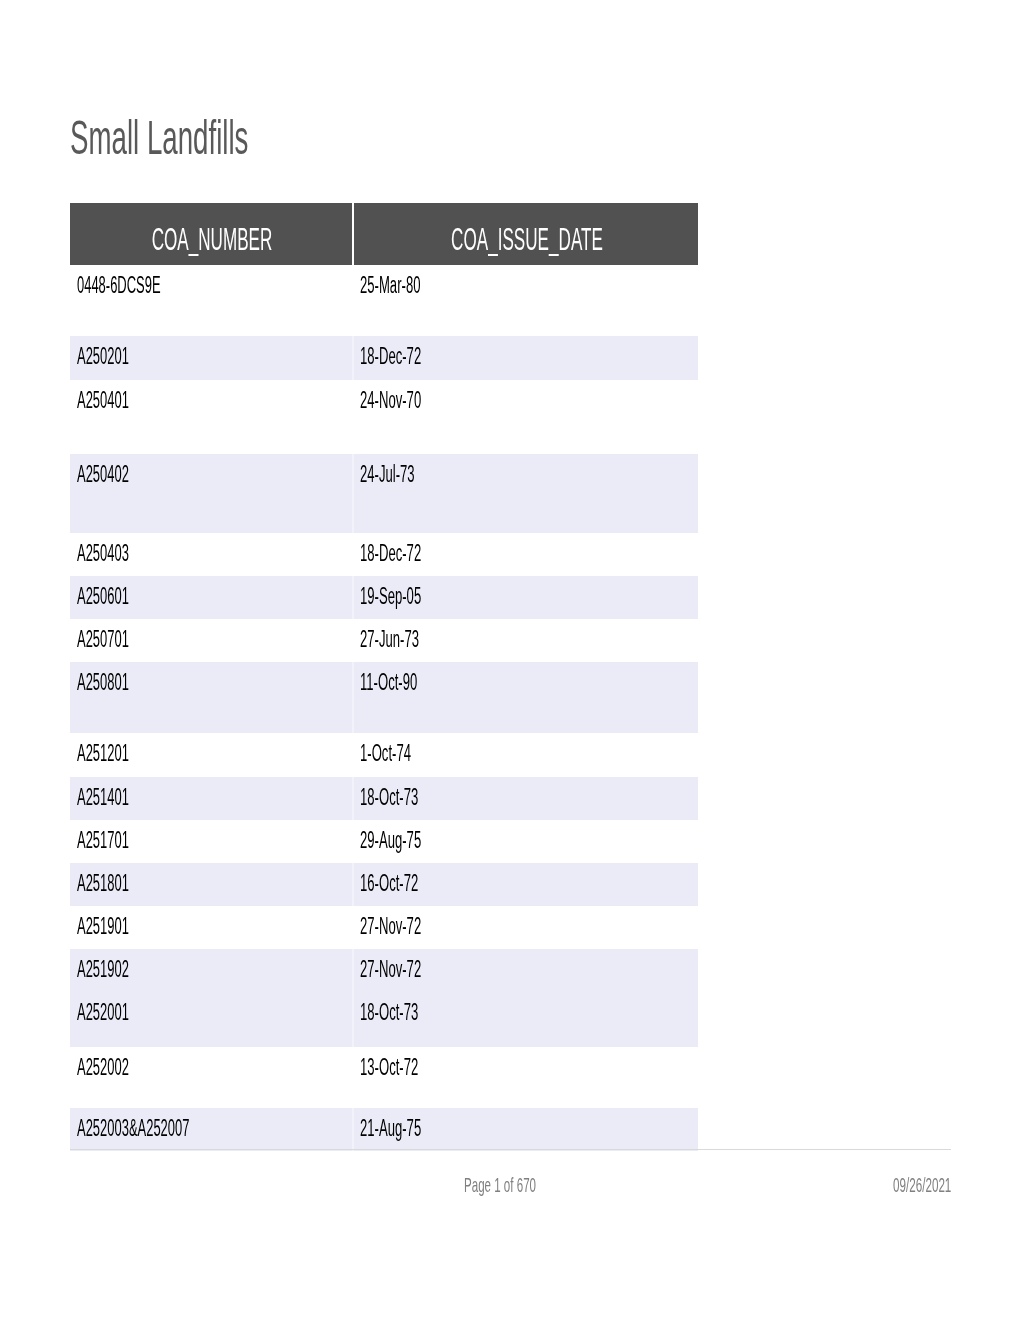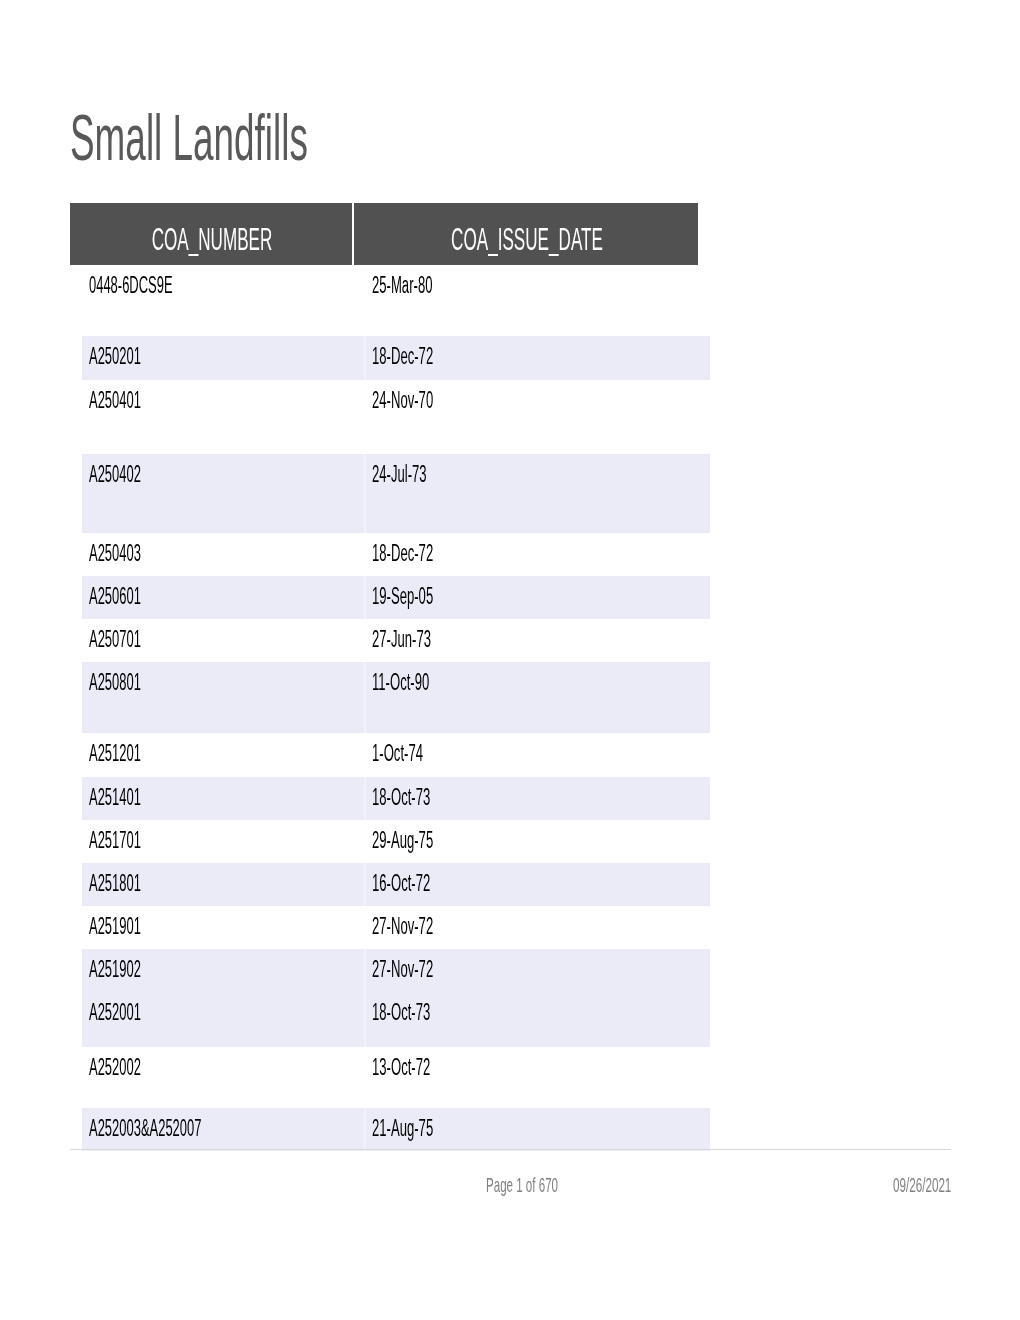--- a/index.html
+++ b/index.html
@@ -2,44 +2,44 @@
 <html><head>
 <meta charset="utf-8">
 <style>
   html,body{margin:0;padding:0;}
   body{width:1020px;height:1320px;background:#ffffff;
        font-family:"Liberation Sans",sans-serif;overflow:hidden;
        -webkit-font-smoothing:antialiased;}
   .page{position:relative;width:1020px;height:1320px;filter:opacity(100%);}
   .nar{display:inline-block;transform-origin:left top;white-space:nowrap;}
 
-  #title{position:absolute;left:70px;top:117px;font-size:64px;line-height:56px;color:#595959;}
+  #title{position:absolute;left:70px;top:117px;font-size:48px;line-height:56px;color:#595959;}
   #title .nar{transform:scaleX(0.5766) translateY(-7.4px);}
 
   #thead{position:absolute;left:70px;top:203px;width:628px;height:62px;}
   #thead .hcell{position:absolute;top:0;height:62px;background:#515151;color:#fff;text-align:center;}
   #thead .h1{left:0;width:282px;}
   #thead .h2{left:284px;width:344px;}
   #thead .lbl{position:absolute;top:20px;left:calc(50% + 1.2px);font-size:32px;line-height:32px;}
   #thead .lbl .nar{transform:scaleX(0.5346) translateX(-50%);}
 
-  #tbody{position:absolute;left:82px;top:265px;width:628px;}
+  #tbody{position:absolute;left:70px;top:265px;width:628px;}
   .row{position:relative;width:628px;}
   .row .bg1{position:absolute;left:0;top:0;width:282px;height:100%;}
   .row .bg2{position:absolute;left:282px;top:0;width:346px;height:100%;}
   .row .seam{position:absolute;left:282px;top:0;width:2px;height:100%;background:rgba(255,255,255,0.34);}
   .row.blue .bg1,.row.blue .bg2{background:#eaebf7;}
   .row .t1{position:absolute;left:7px;top:9px;font-size:23px;line-height:23px;color:#000;}
   .row .t2{position:absolute;left:290px;top:9px;font-size:23px;line-height:23px;color:#000;}
   .row .t1 .nar{transform:scaleX(0.5634);}
   .row .t2 .nar{transform:scaleX(0.5698);}
 
   #footline{position:absolute;left:70px;top:1149px;width:881px;height:1px;background:#d9d9d9;}
   .fnote{position:absolute;top:1174px;font-size:21px;line-height:21px;color:#808080;}
-  #pagenum{left:486px;text-decoration:underline;}
+  #pagenum{left:464px;text-decoration:underline;}
   #pagenum .nar{transform:scaleX(0.5505);}
   #date{left:893px;}
   #date .nar{transform:scaleX(0.5552);}
 </style>
 </head>
 <body>
 
 <div class="page">
   <div id="title"><span class="nar">Small Landfills</span></div>
 

